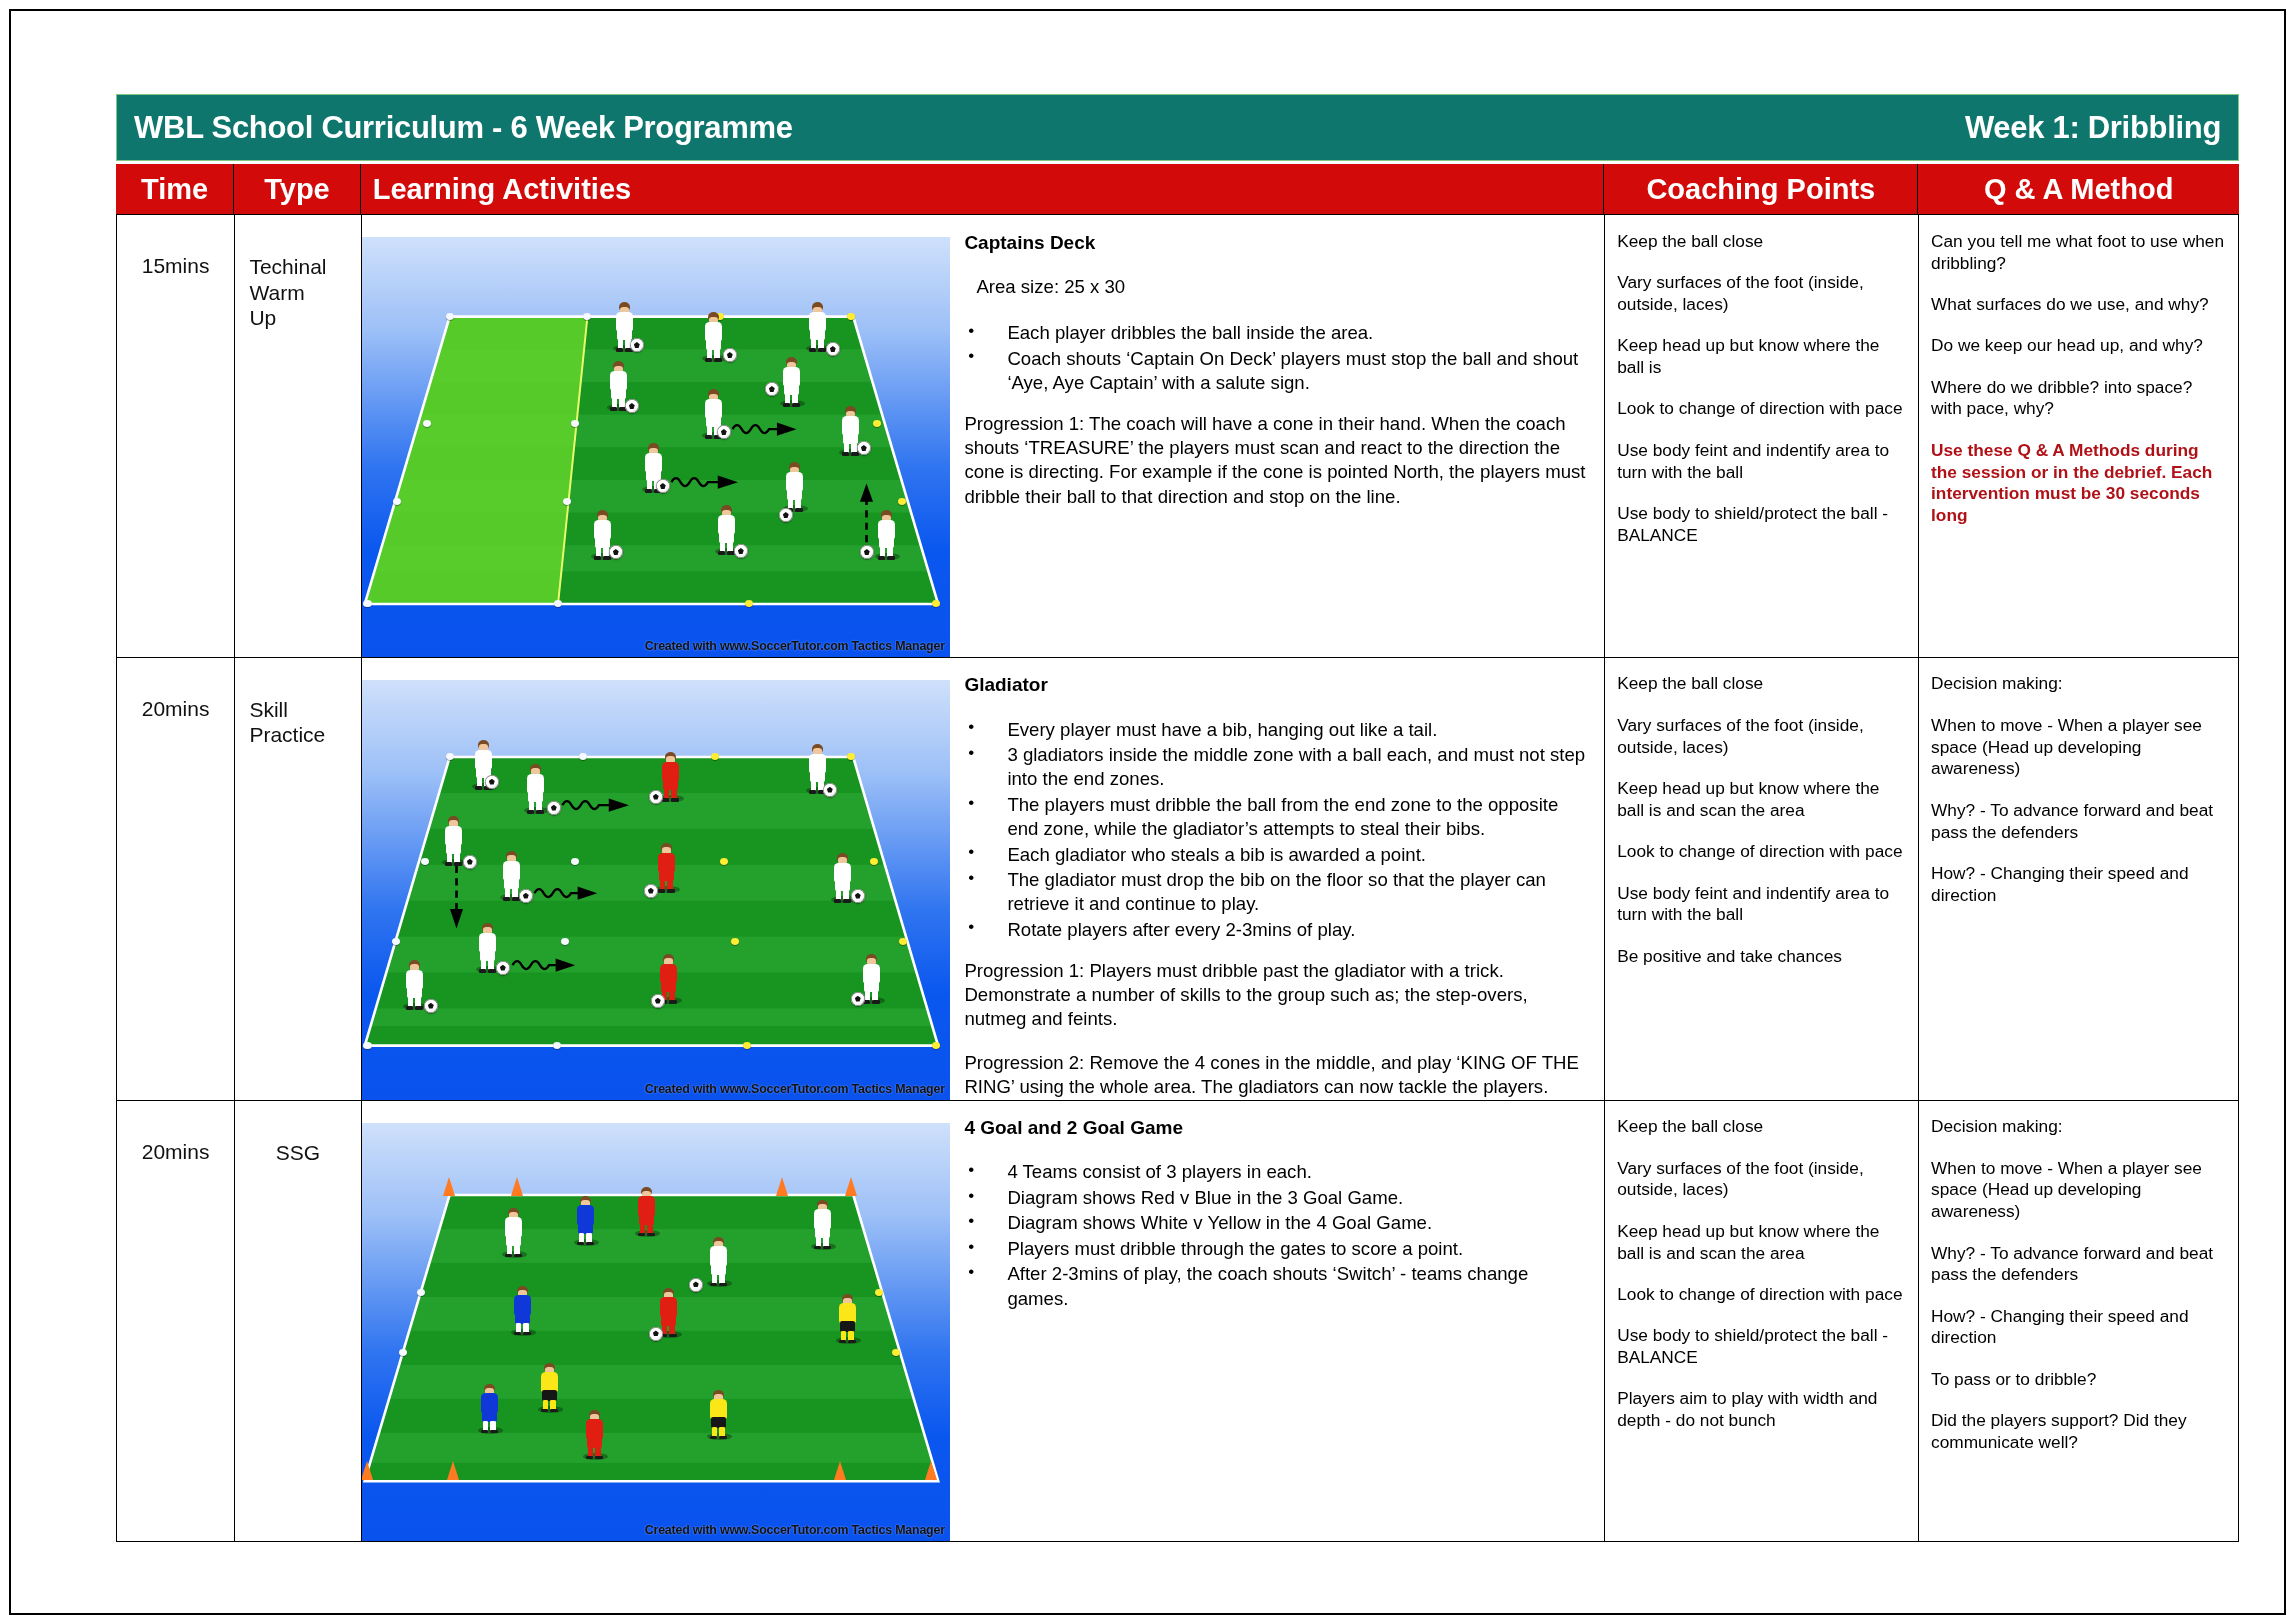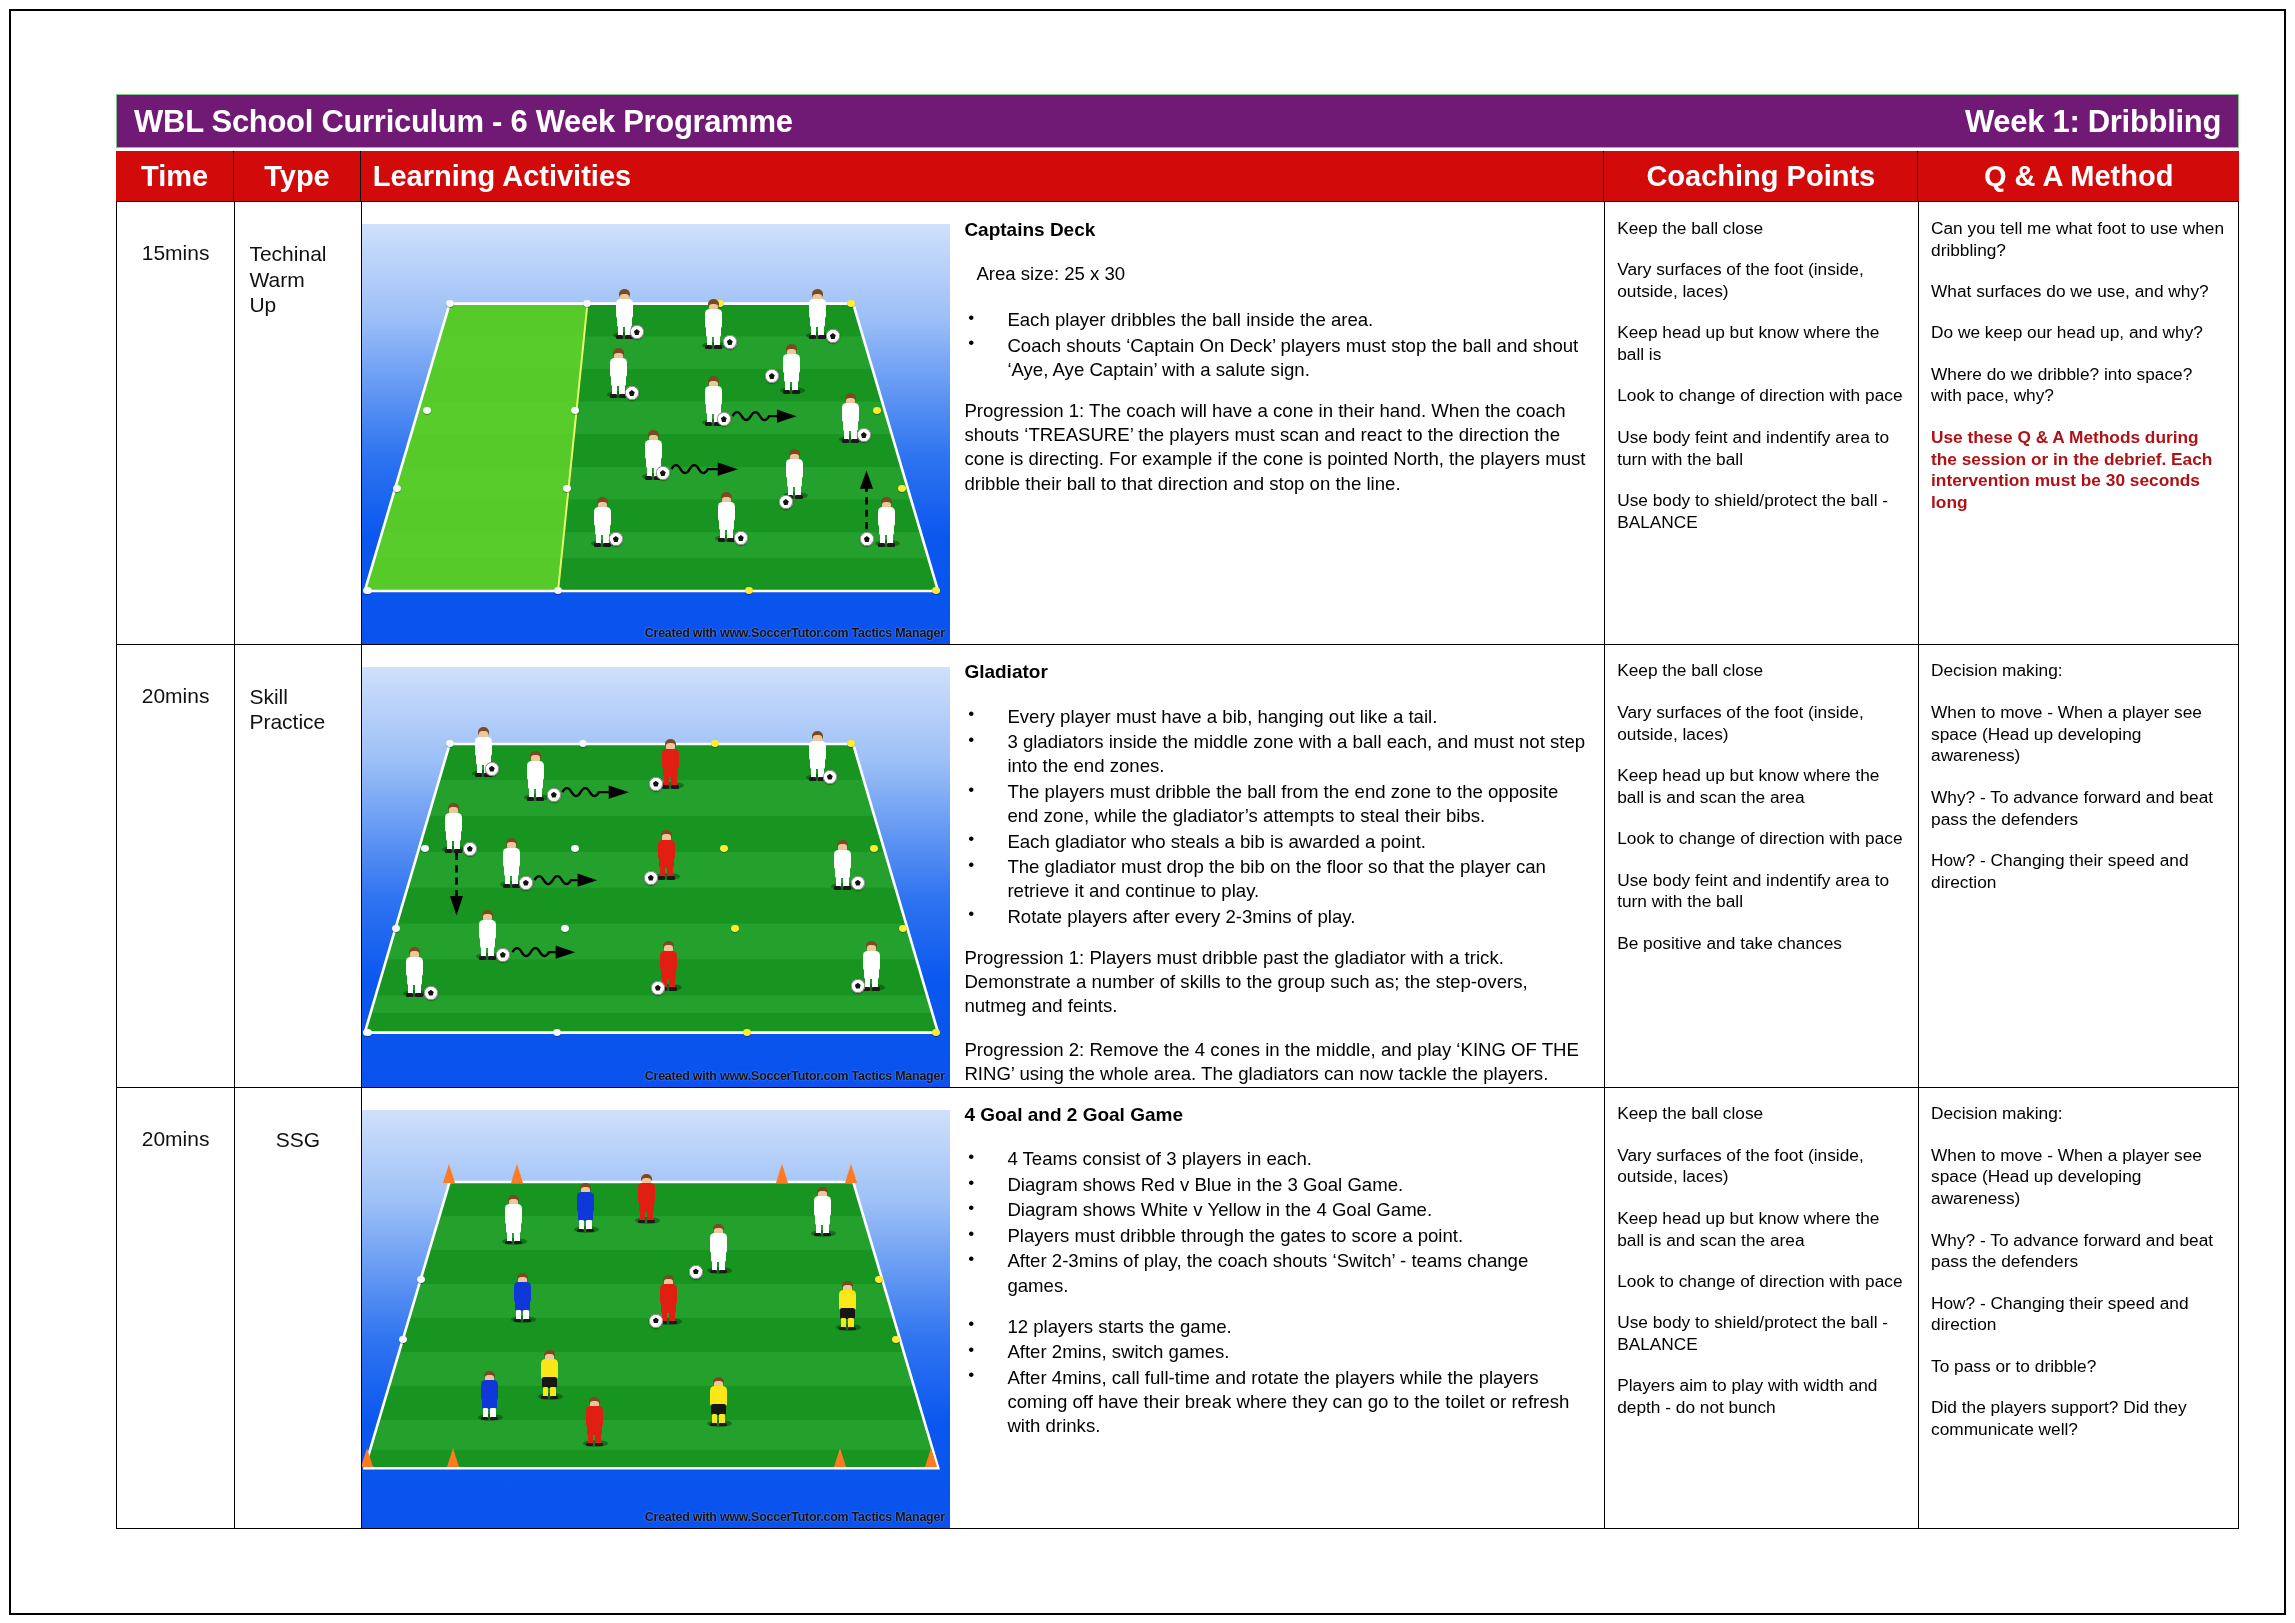--- a/index.html
+++ b/index.html
@@ -26,22 +26,22 @@
     position: absolute;
     left: 105px; top: 83px;
     width: 2123px;
   }
 
   
   .title-bar {
     display: flex;
     align-items: center;
     justify-content: space-between;
-    background: #701a75;
-    height: 54px;
+    background: #0f766e;
+    height: 67px;
     padding: 17px 17px;
     border: 0.7px solid #7ec884;
   }
   .title-left, .title-right {
     color: #ffffff;
     font-weight: bold;
     font-size: 31px;
     letter-spacing: -0.3px;
     white-space: nowrap;
     line-height: 1;
@@ -920,25 +920,20 @@
 
         <div class="text-wrap">
           <div class="act-title">4 Goal and 2 Goal Game</div>
           <ul class="act-list">
             <li>4 Teams consist of 3 players in each.</li>
             <li>Diagram shows Red v Blue in the 3 Goal Game.</li>
             <li>Diagram shows White v Yellow in the 4 Goal Game.</li>
             <li>Players must dribble through the gates to score a point.</li>
             <li>After 2-3mins of play, the coach shouts ‘Switch’ - teams change games.</li>
           </ul>
-          <ul class="act-list">
-            <li>12 players starts the game.</li>
-            <li>After 2mins, switch games.</li>
-            <li>After 4mins, call full-time and rotate the players while the players coming off have their break where they can go to the toilet or refresh with drinks.</li>
-          </ul>
         </div>
       </div>
 
       <div class="cell cell-coach c-coach" style="height:442px">
         <p class="pt">Keep the ball close</p>
         <p class="pt">Vary surfaces of the foot (inside, outside, laces)</p>
         <p class="pt">Keep head up but know where the ball is and scan the area</p>
         <p class="pt">Look to change of direction with pace</p>
         <p class="pt">Use body to shield/protect the ball - BALANCE</p>
         <p class="pt">Players aim to play with width and depth - do not bunch</p>

